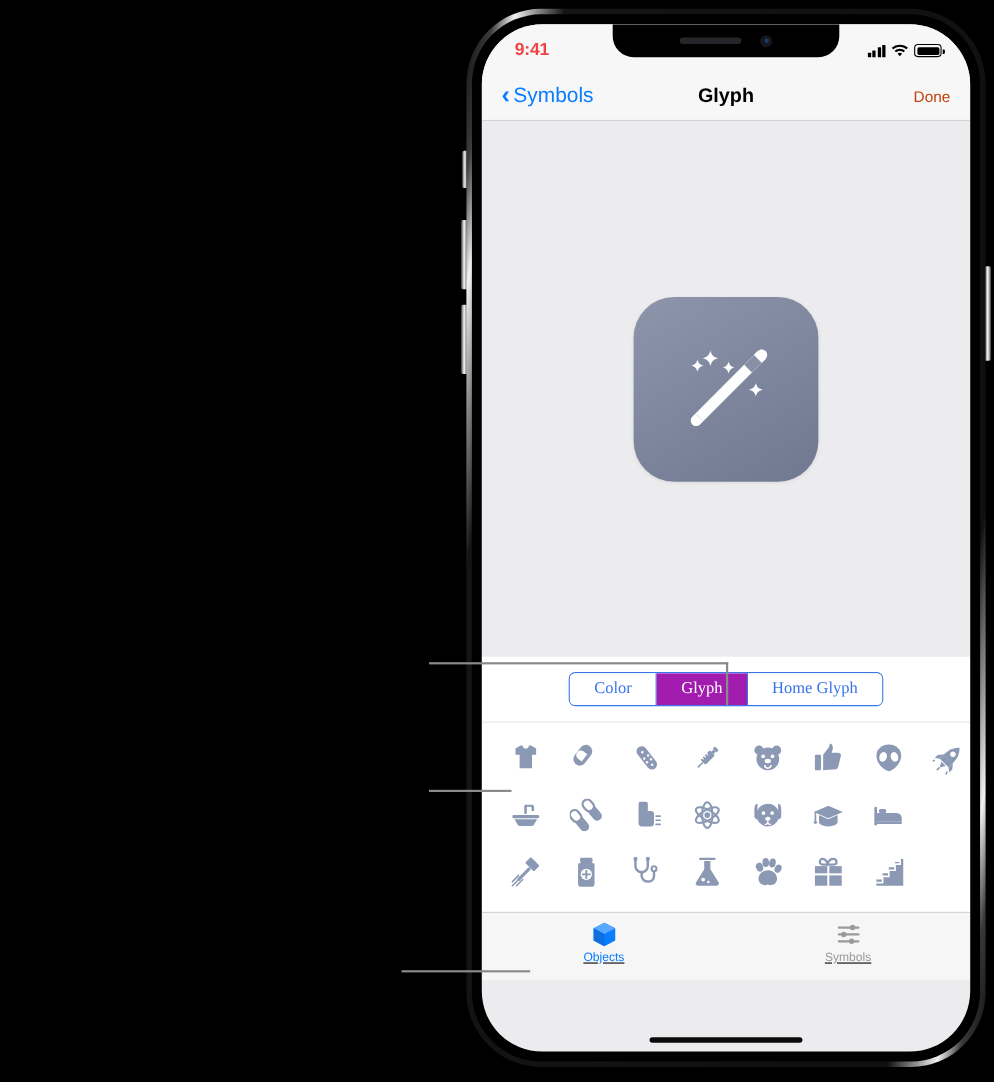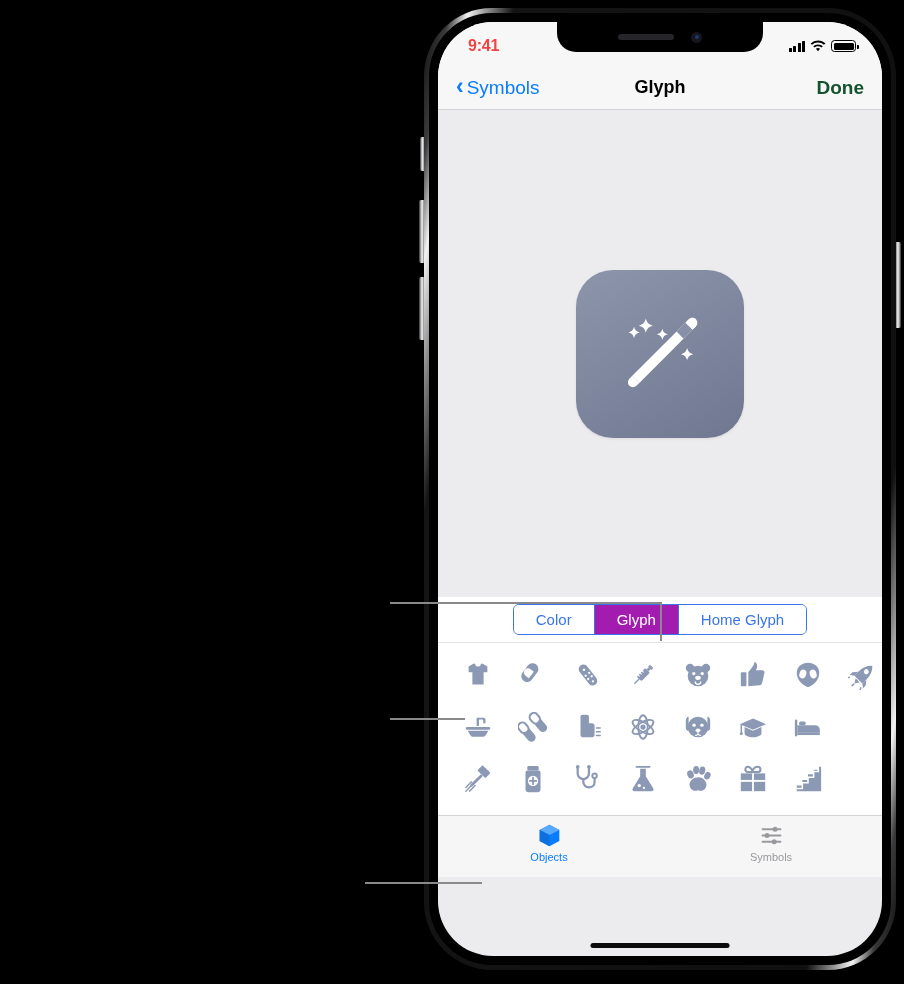--- a/index.html
+++ b/index.html
@@ -74,55 +74,55 @@
   #navbar {
     position:relative; height:44px; background:#f7f7f8;
     display:flex; align-items:center; padding:0 18px;
     border-bottom:1px solid #d4d4d6; z-index:20;
   }
   #nav-back { display:flex; align-items:center; gap:3px; color:#0a7cff;
               font-size:19px; cursor:pointer; }
   #nav-back .chev { font-size:23px; font-weight:600; line-height:1; margin-top:-2px; }
   #nav-title { position:absolute; left:0; right:0; text-align:center;
                font-size:18px; font-weight:bold; color:#000; pointer-events:none; }
-  #nav-done { margin-left:auto; color:#14532d; font-size:19px; font-weight:bold; cursor:pointer; }
+  #nav-done { margin-left:auto; color:#c2410c; font-size:14px; font-weight:normal; cursor:pointer; }
 
   
   #preview {
     background:#ececee; height:487px;
     display:flex; align-items:center; justify-content:center;
   }
   #app-icon {
     width:168px; height:168px; border-radius:37px;
     background:linear-gradient(150deg,#8d95ab 0%,#7f889f 45%,#6f7890 100%);
     display:flex; align-items:center; justify-content:center;
     box-shadow:0 1px 3px rgba(0,0,0,.07);
   }
 
   
-  #segbar { background:#fff; height:46px; display:flex; align-items:center;
-            justify-content:center; border-bottom:1px solid #e2e2e4; }
+  #segbar { background:#fff; height:60px; display:flex; align-items:center;
+            justify-content:center; border-bottom:1px solid #e2e2e4;font-family:Liberation Serif, serif; }
   #segment { display:flex; height:31px; border:1px solid #3b74e8;
              border-radius:6px; overflow:hidden; }
   .seg { display:flex; align-items:center; justify-content:center;
          padding:0 22px; font-size:15px; color:#3b74e8; background:#fff;
          cursor:pointer; border-right:1px solid #3b74e8; }
   .seg:last-child { border-right:none; }
   .seg.on { background:#a21caf; color:#fff; }
 
   
   #grid { background:#fff; padding:6px 0 0 0; height:172px; }
   .grid-row { display:flex; height:52px; align-items:center; padding-left:12px; }
   .glyph { width:55px; height:46px; display:flex; align-items:center;
            justify-content:center; cursor:pointer; flex:none; }
   .glyph svg { fill:#8c99b4; }
 
   
   #tabbar { background:#f6f6f7; border-top:1px solid #d4d4d6;
-            height:62px; display:flex; align-items:flex-start; padding-top:7px; }
+            height:62px; display:flex; align-items:flex-start; padding-top:7px;text-decoration:underline; }
   .tab { flex:1; display:flex; flex-direction:column; align-items:center;
          gap:3px; cursor:pointer; }
   .tab svg { height:25px; }
   .tab .lbl { font-size:11px; }
   .tab.on .lbl { color:#0a7cff; }
   .tab.off .lbl { color:#9a9a9e; }
   .tab.on svg { fill:#0a7cff; }
   .tab.off svg { fill:#9a9a9e; }
 
   #home-indicator { position:absolute; bottom:8px; left:50%; transform:translateX(-50%);

